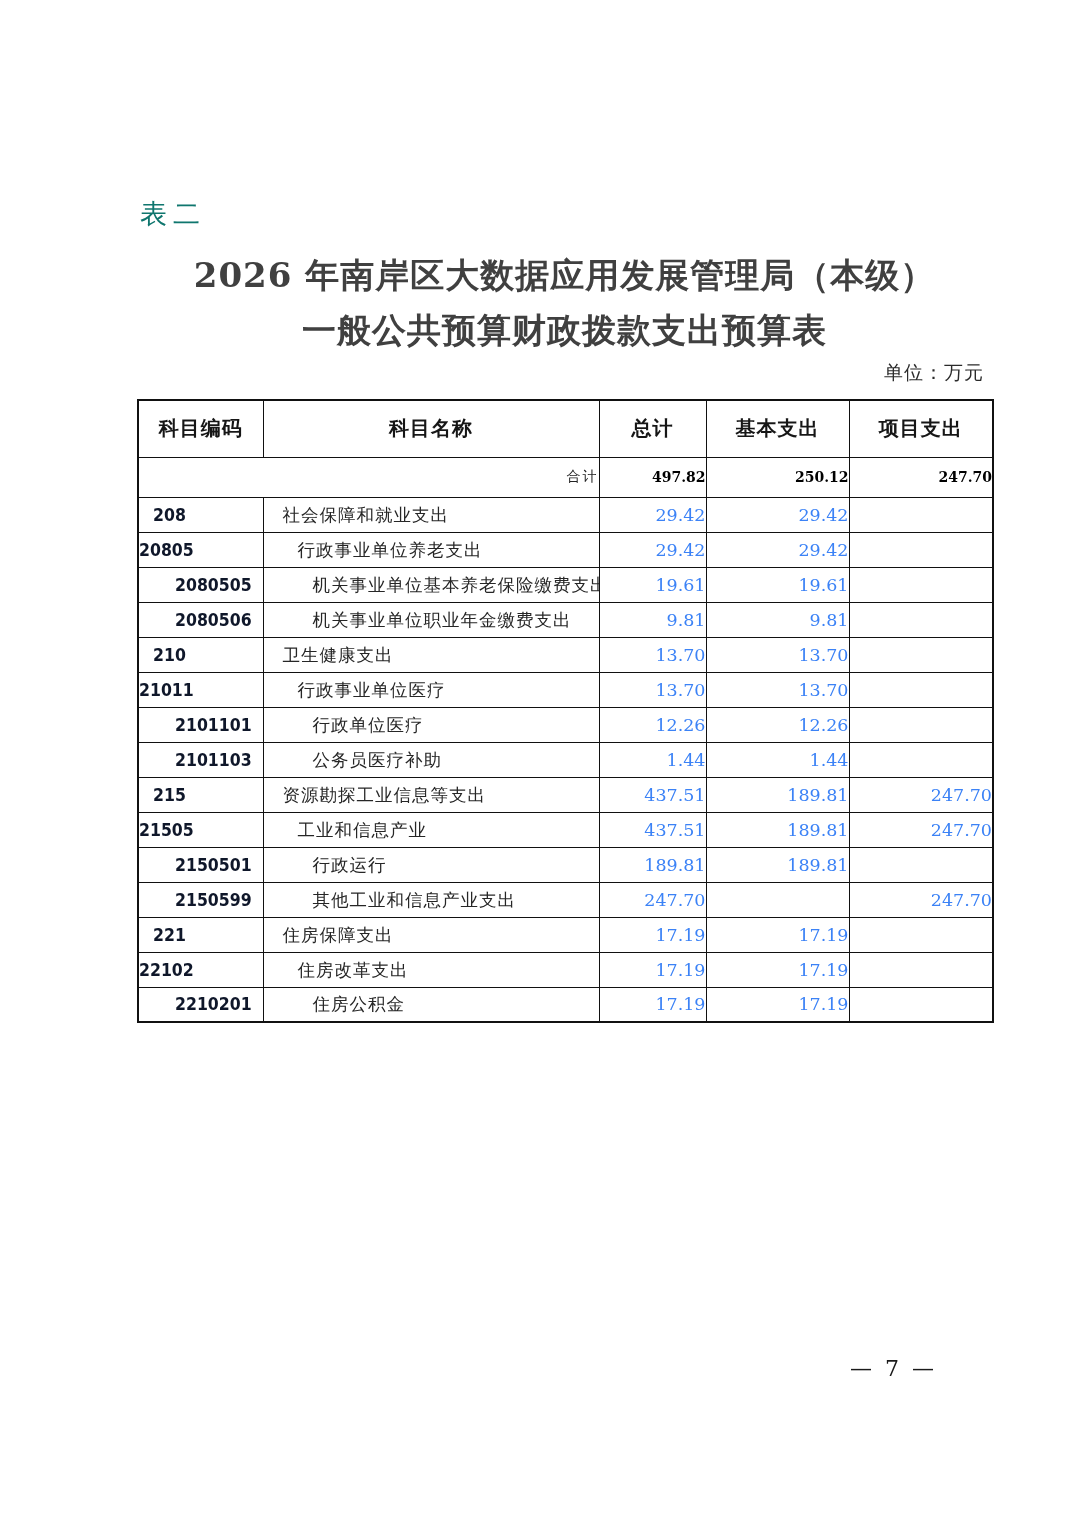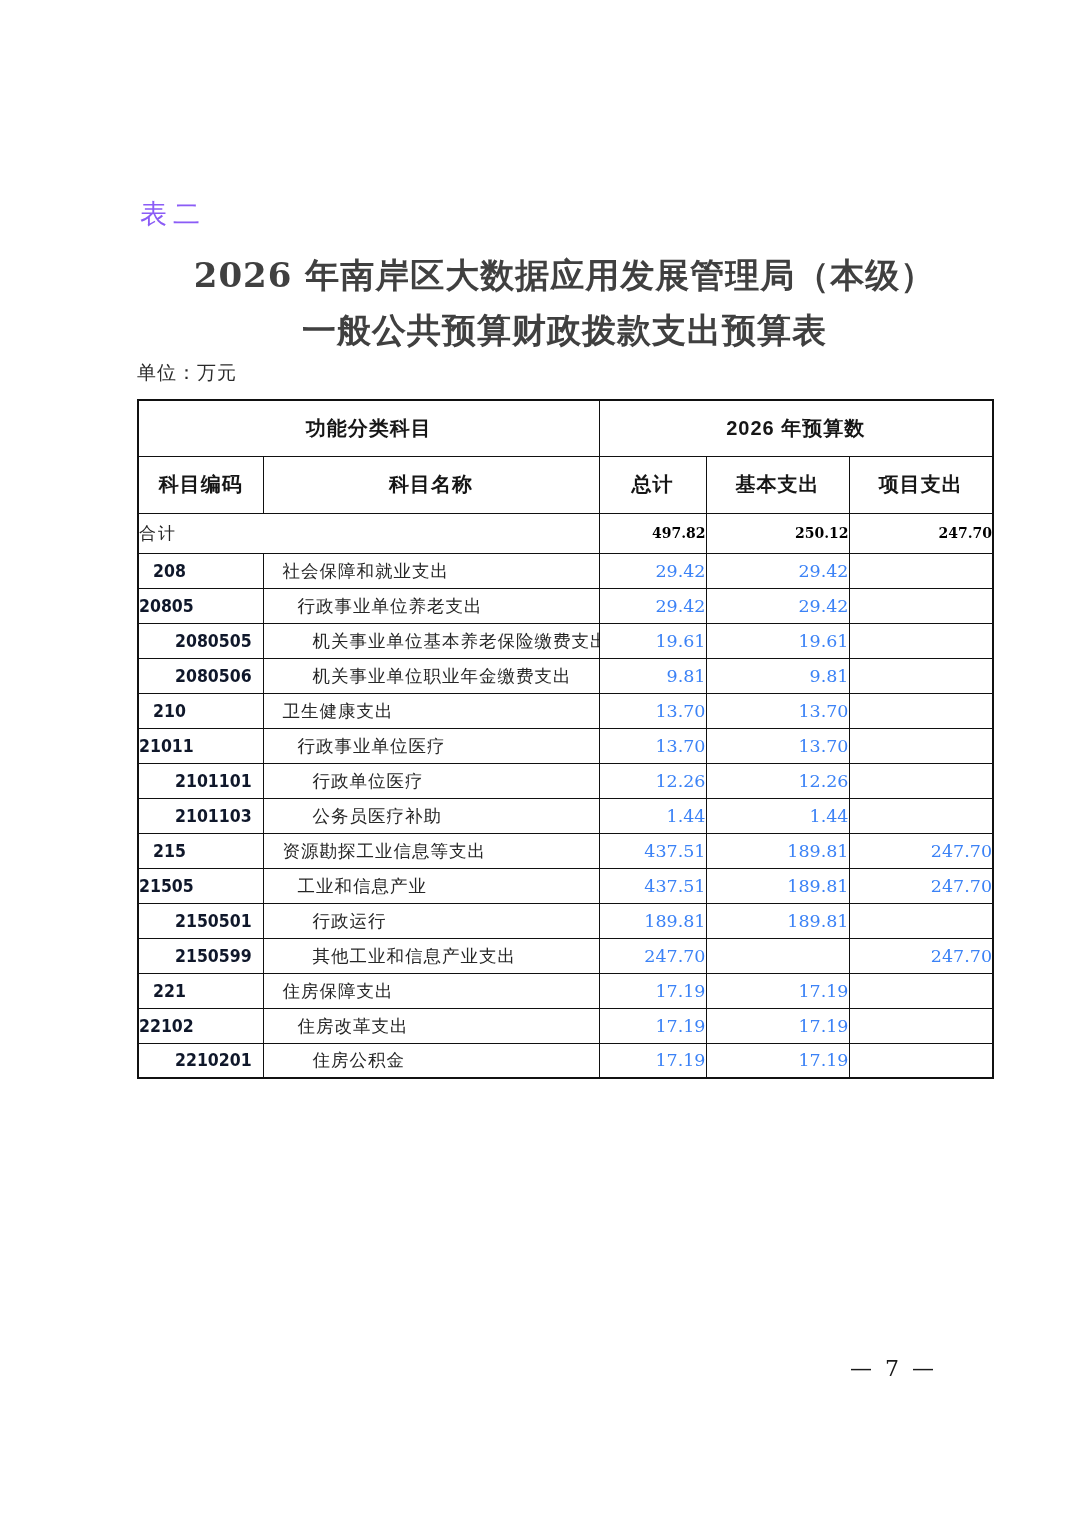--- a/index.html
+++ b/index.html
@@ -6,31 +6,31 @@
   .page{
     position:relative;
     width:1074px;height:1520px;
     background:#ffffff;
     color:#1d1d1d;
     font-family:"DejaVu Serif","Liberation Serif",serif;
     overflow:hidden;
   }
   .table-label{
     position:absolute;left:140px;top:196px;
-    font-size:27px;color:#8b5cf6;
+    font-size:27px;color:#0f766e;
     letter-spacing:6px;
   }
   .doc-title{
     position:absolute;left:137px;top:248px;width:855px;
     text-align:center;font-weight:bold;color:#404040;
   }
   .doc-title .line{display:block;font-size:34px;line-height:55px;letter-spacing:1px;}
   .unit-note{
     position:absolute;left:137px;top:360px;width:847px;
-    text-align:left;font-size:19px;color:#2a2a2a;letter-spacing:1px;
+    text-align:right;font-size:19px;color:#2a2a2a;letter-spacing:1px;
   }
   table.budget{
     position:absolute;left:137px;top:399px;
     border-collapse:collapse;table-layout:fixed;width:855px;
     background:#fff;
   }
   table.budget th,table.budget td{
     border:1px solid #111;
     padding:0;vertical-align:middle;
     overflow:hidden;white-space:nowrap;
@@ -39,21 +39,21 @@
   tr.h1row{height:56px;}
   tr.h2row{height:57px;}
   tr.total-row{height:40px;}
   tr.datarow{height:35px;}
   th.ghead{
     font-family:"Liberation Sans","DejaVu Sans",sans-serif;
     font-weight:bold;font-size:20px;color:#161616;
     text-align:center;letter-spacing:1px;
   }
   td.total-name{
-    text-align:left;font-size:17px;color:#222;letter-spacing:2px;
+    text-align:right;font-size:14px;color:#222;letter-spacing:2px;
   }
   td.num{
     text-align:right;padding-right:10px;
     font-size:17.5px;color:#3b82f6;
     font-family:"DejaVu Serif","Liberation Serif",serif;
   }
   tr.total-row td.num{font-weight:bold;font-size:14px;color:#000;}
   td.code{
     font-size:17.5px;color:#0f172a;text-align:left;
     font-family:"DejaVu Sans","Liberation Sans",sans-serif;
@@ -90,24 +90,20 @@
 
   <table class="budget">
     <colgroup>
       <col style="width:125px">
       <col style="width:336px">
       <col style="width:107px">
       <col style="width:143px">
       <col style="width:144px">
     </colgroup>
     <thead>
-      <tr class="h1row">
-        <th class="ghead" colspan="2">功能分类科目</th>
-        <th class="ghead" colspan="3">2026 年预算数</th>
-      </tr>
       <tr class="h2row">
         <th class="ghead">科目编码</th>
         <th class="ghead">科目名称</th>
         <th class="ghead">总计</th>
         <th class="ghead">基本支出</th>
         <th class="ghead">项目支出</th>
       </tr>
     </thead>
     <tbody>
       <tr class="total-row">

